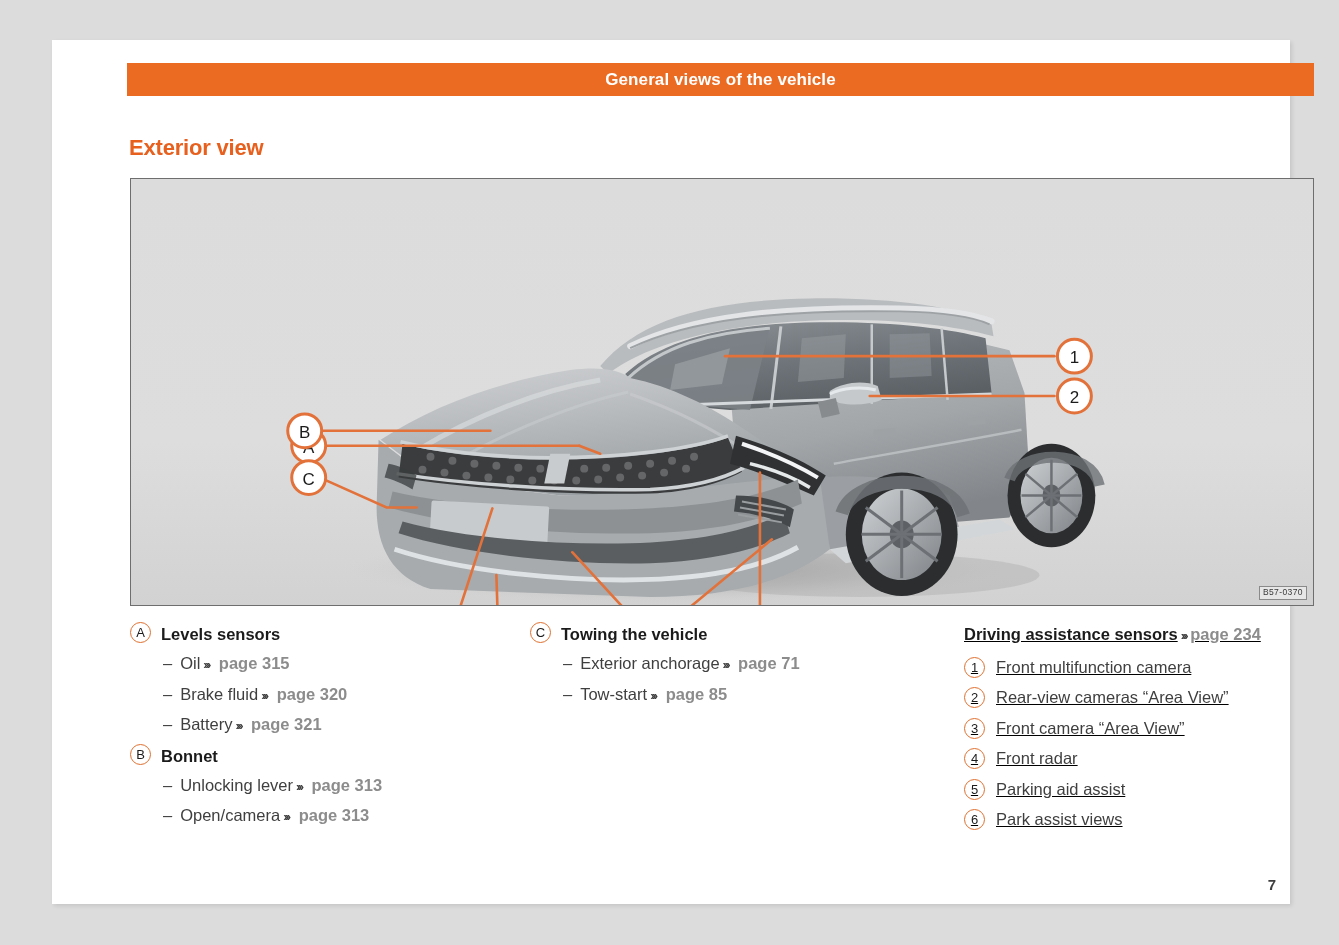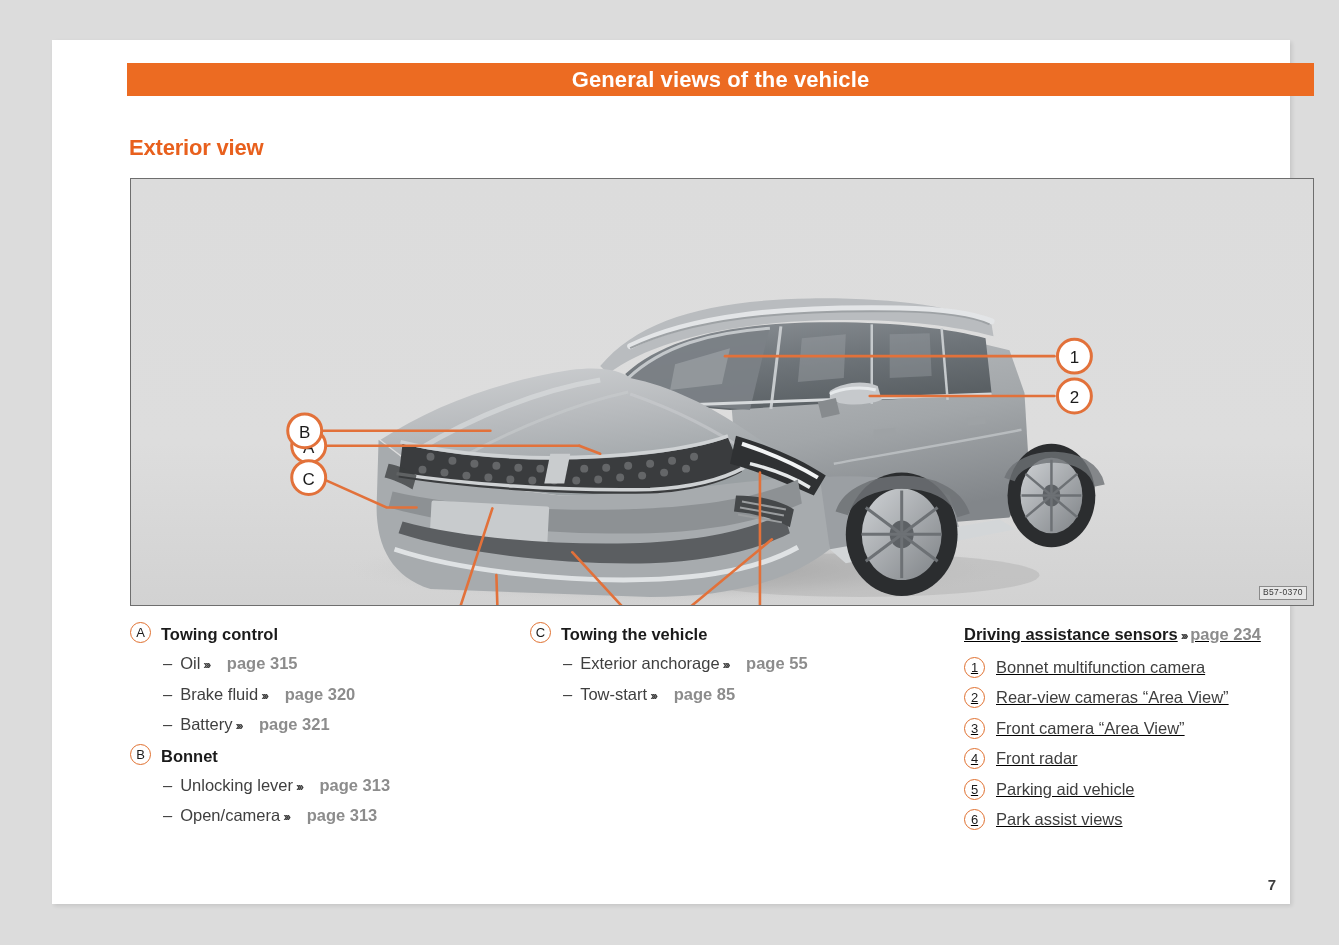--- a/index.html
+++ b/index.html
@@ -27,21 +27,21 @@
 
   
   #header-bar {
     position: absolute;
     left: 75px;
     top: 23px;
     width: 1187px;
     height: 33px;
     background: #ec6b22;
     color: #ffffff;
-    font-size: 22px;
+    font-size: 17px;
     font-weight: bold;
     letter-spacing: 0.1px;
     display: flex;
     align-items: center;
     justify-content: center;
   }
 
   
   #chapter-title {
     position: absolute;
@@ -131,21 +131,21 @@
   .sub-item {
     display: flex;
     align-items: baseline;
     height: 30.5px;
     padding-left: 33px;
     font-size: 16.5px;
     color: #3f3f3f;
     line-height: 22px;
   }
   .sub-item .dash { margin-right: 8px; color: #3f3f3f; }
-  .sub-item .ref { font-weight: bold; color: #8c8c8c; margin-left: 14px;}
+  .sub-item .ref { font-weight: bold; color: #8c8c8c; margin-left: 6px;}
 
   .num-item {
     display: flex;
     align-items: center;
     height: 30.5px;
     font-size: 16.5px;
     color: #3f3f3f;
   }
   .num-item .marker { margin-right: 11px; }
 
@@ -430,21 +430,21 @@
     </svg>
 
     <div id="figure-code">B57-0370</div>
   </div>
 
   <div class="legend-col" id="legend-col-1">
 
     <div class="legend-entry">
       <div class="legend-head">
         <span class="marker letter">A</span>
-        <span class="head-text">Towing control</span>
+        <span class="head-text">Levels sensors</span>
       </div>
       <div class="sub-item">
         <span class="dash">–</span>
         <span>Oil</span>
         <span class="chev">›››</span>
         <span class="ref">page 315</span>
       </div>
       <div class="sub-item">
         <span class="dash">–</span>
         <span>Brake fluid</span>
@@ -482,55 +482,55 @@
   <div class="legend-col" id="legend-col-2">
     <div class="legend-entry">
       <div class="legend-head">
         <span class="marker letter">C</span>
         <span class="head-text">Towing the vehicle</span>
       </div>
       <div class="sub-item">
         <span class="dash">–</span>
         <span>Exterior anchorage</span>
         <span class="chev">›››</span>
-        <span class="ref">page 55</span>
+        <span class="ref">page 71</span>
       </div>
       <div class="sub-item">
         <span class="dash">–</span>
         <span>Tow-start</span>
         <span class="chev">›››</span>
         <span class="ref">page 85</span>
       </div>
     </div>
   </div>
 
   <div class="legend-col" id="legend-col-3">
     <div class="legend-entry">
       <div class="legend-head">
         <span class="head-text"><span>Driving assistance sensors</span><span class="chev">›››</span><span class="ref">page 234</span></span>
       </div>
       <div class="num-item">
         <span class="marker">1</span>
-        <span>Bonnet multifunction camera</span>
+        <span>Front multifunction camera</span>
       </div>
       <div class="num-item">
         <span class="marker">2</span>
         <span>Rear-view cameras “Area View”</span>
       </div>
       <div class="num-item">
         <span class="marker">3</span>
         <span>Front camera “Area View”</span>
       </div>
       <div class="num-item">
         <span class="marker">4</span>
         <span>Front radar</span>
       </div>
       <div class="num-item">
         <span class="marker">5</span>
-        <span>Parking aid vehicle</span>
+        <span>Parking aid assist</span>
       </div>
       <div class="num-item">
         <span class="marker">6</span>
         <span>Park assist views</span>
       </div>
     </div>
   </div>
 
   <div id="folio">7</div>
 

